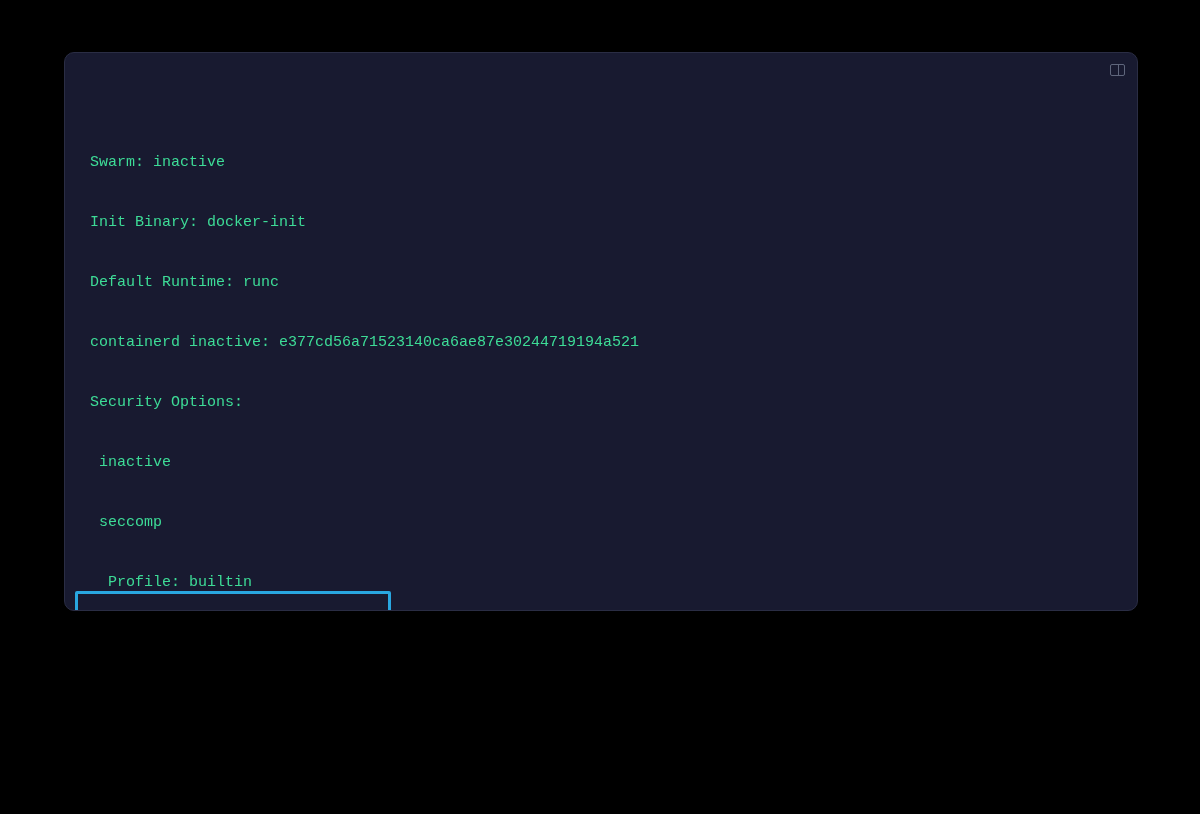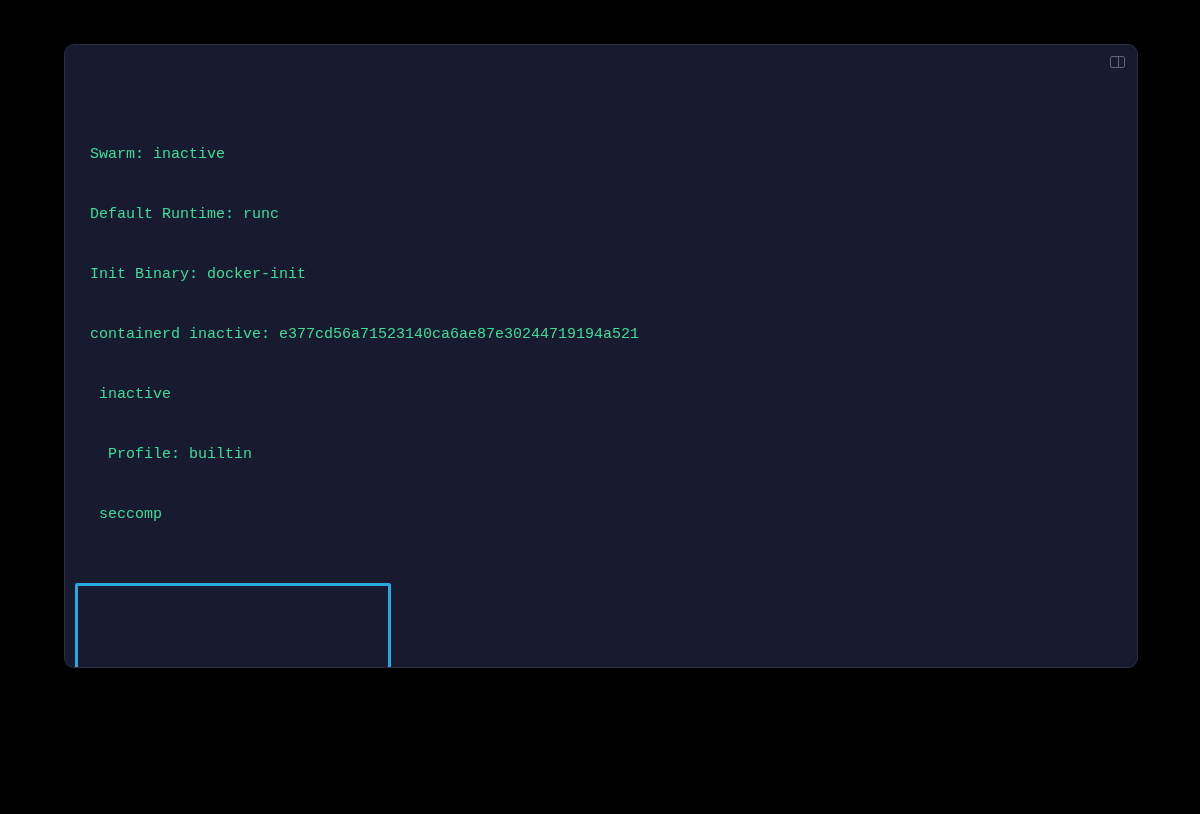--- a/index.html
+++ b/index.html
@@ -5,22 +5,22 @@
   * { box-sizing: border-box; }
   html, body {
     margin: 0; padding: 0;
     width: 1200px; height: 814px;
     background: #000;
     font-family: "SF Mono", Menlo, Monaco, "Courier New", monospace;
     overflow: hidden;
   }
   .frame {
     position: absolute;
-    left: 64px; top: 44px;
-    width: 1074px; height: 624px;
+    left: 64px; top: 52px;
+    width: 1074px; height: 559px;
     background: #181a30;
     border-radius: 10px;
     border: 1px solid #2a2d44;
     overflow: hidden;
   }
   .titlebar-icons {
     position: absolute;
     top: 10px; right: 12px;
     opacity: 0.55;
     color: #a7b3c9;
@@ -61,26 +61,27 @@
 
 <div class="frame">
 
   <div class="titlebar-icons">
     <span class="glyph-box"></span>
   </div>
 
   <div class="term-body">
 
     <div class="line"> Swarm: inactive</div>
+    <div class="line"> Init Binary: docker-init</div>
     <div class="line"> Default Runtime: runc</div>
-    <div class="line"> Init Binary: docker-init</div>
     <div class="line"> containerd inactive: e377cd56a71523140ca6ae87e30244719194a521</div>
+    <div class="line"> Security Options:</div>
     <div class="line">  inactive</div>
+    <div class="line">  seccomp</div>
     <div class="line">   Profile: builtin</div>
-    <div class="line">  seccomp</div>
     
     
     
     
     
     
     
     
     
     

